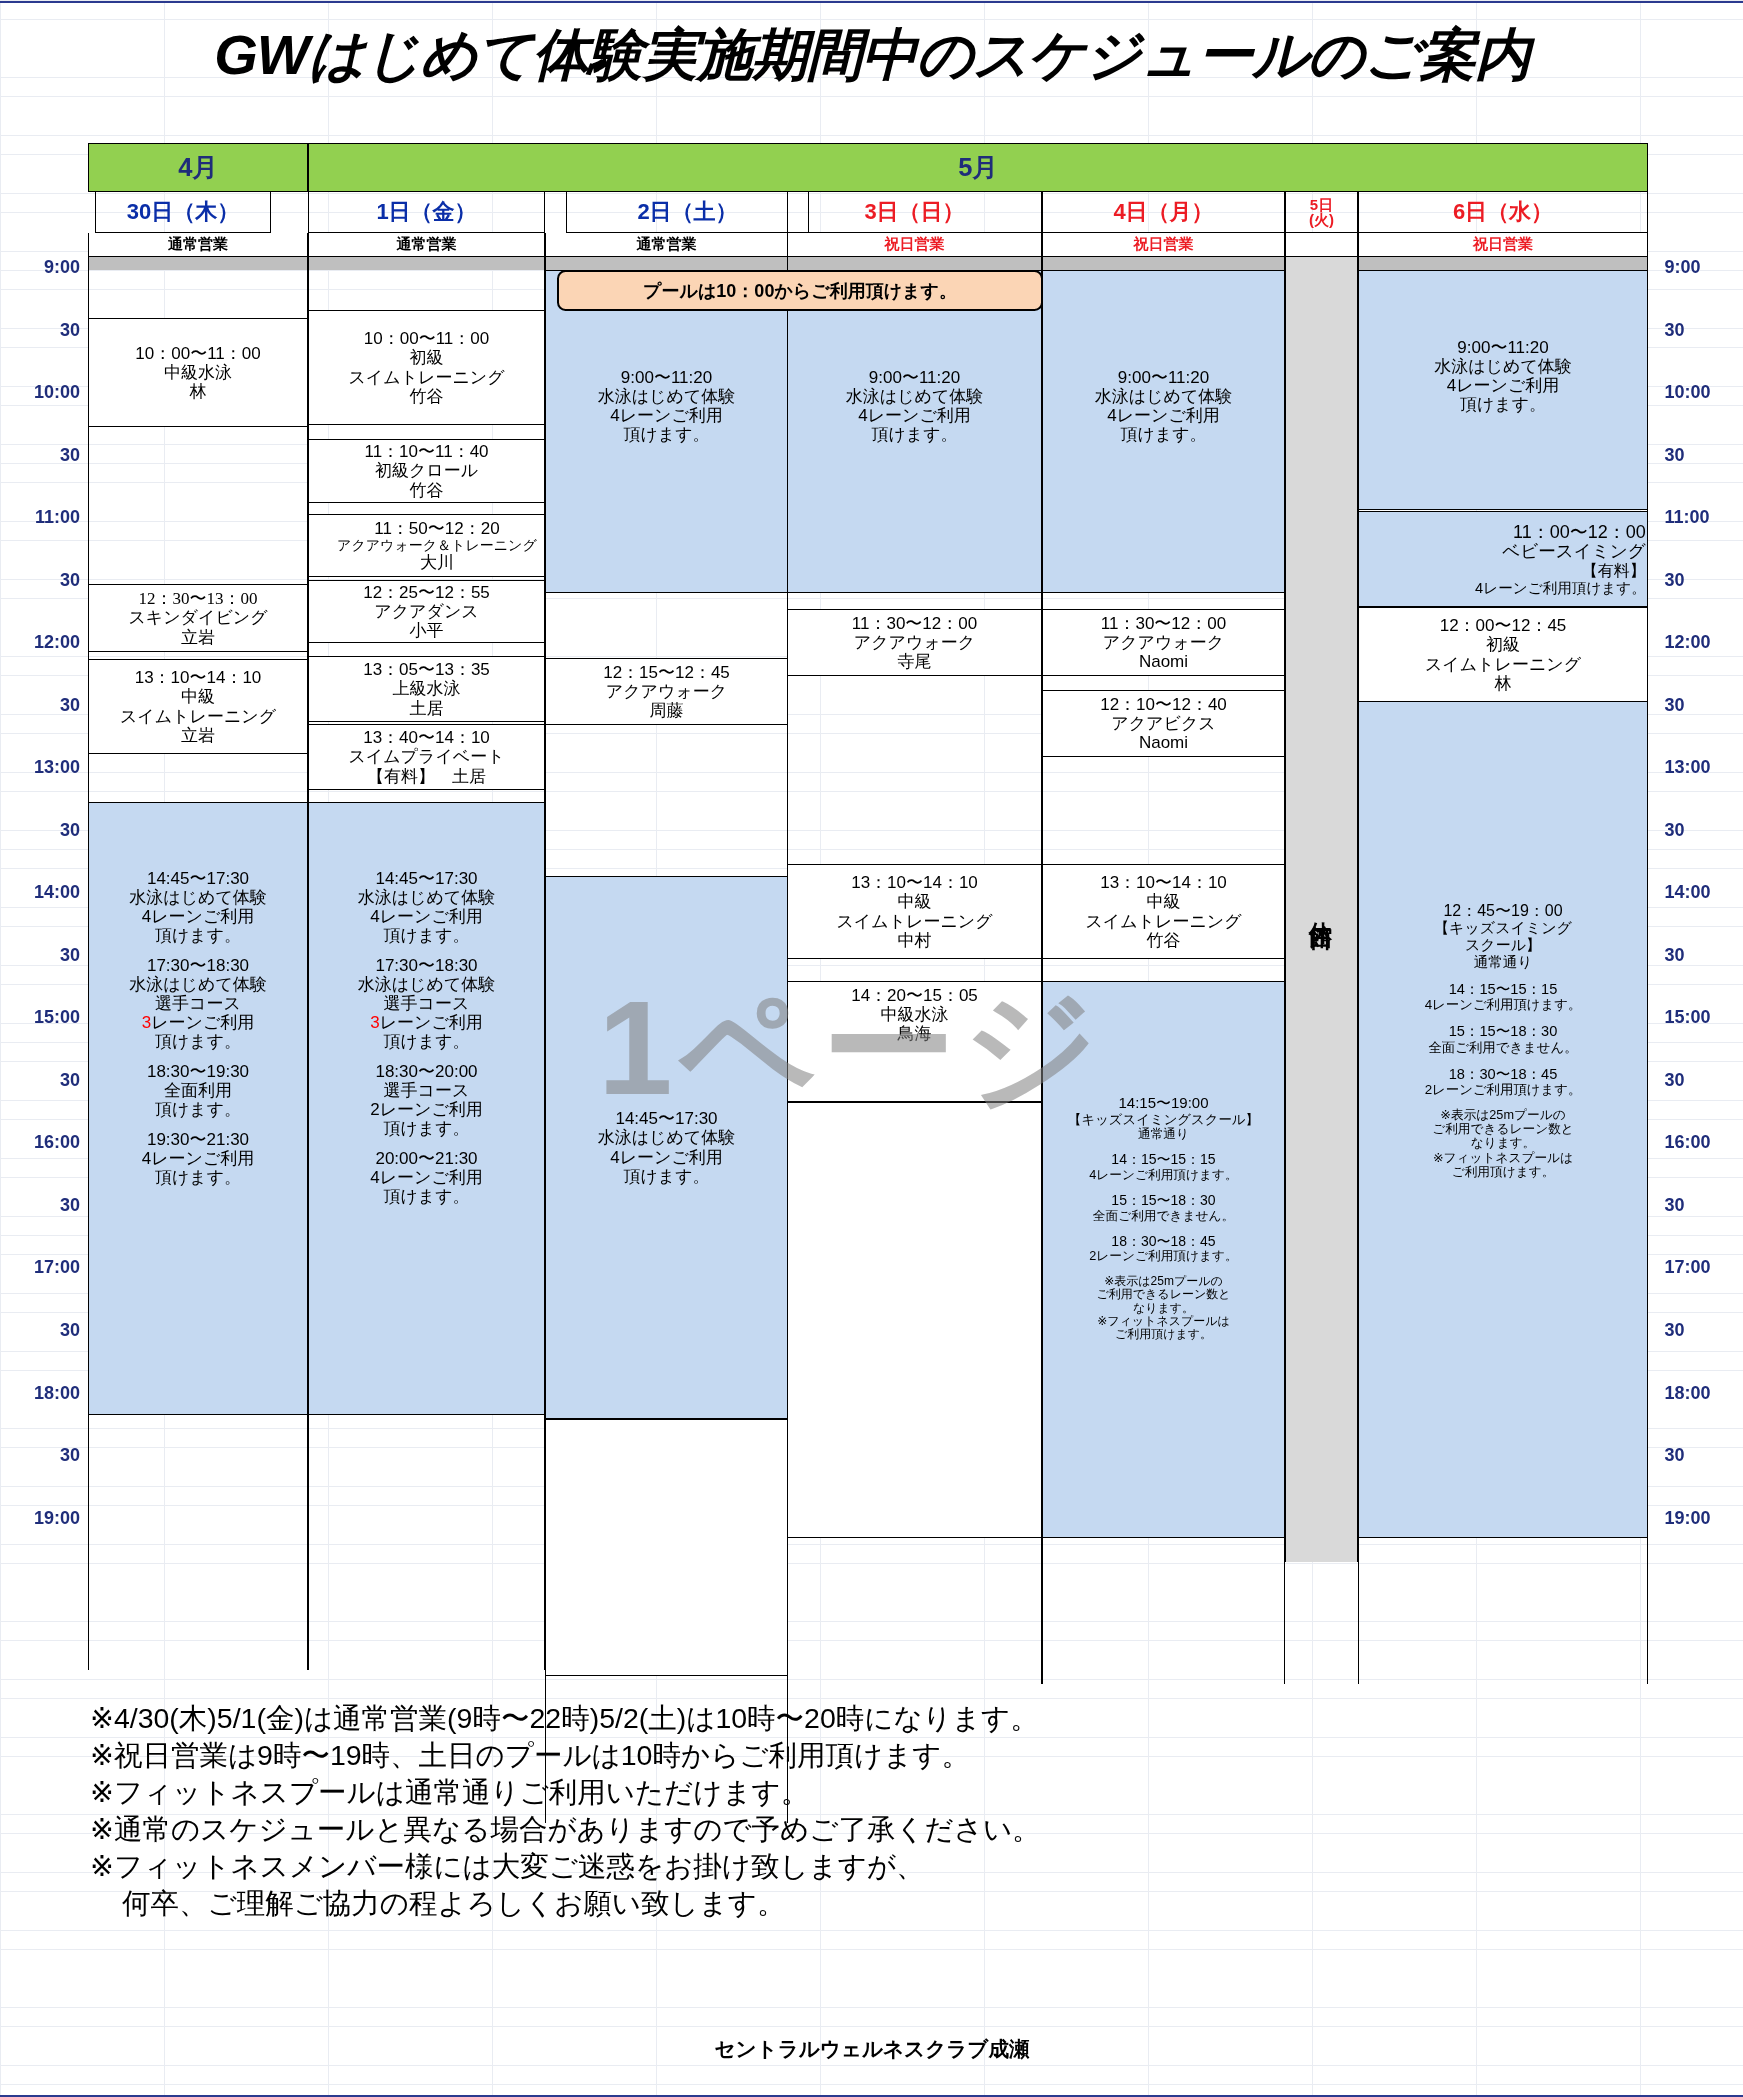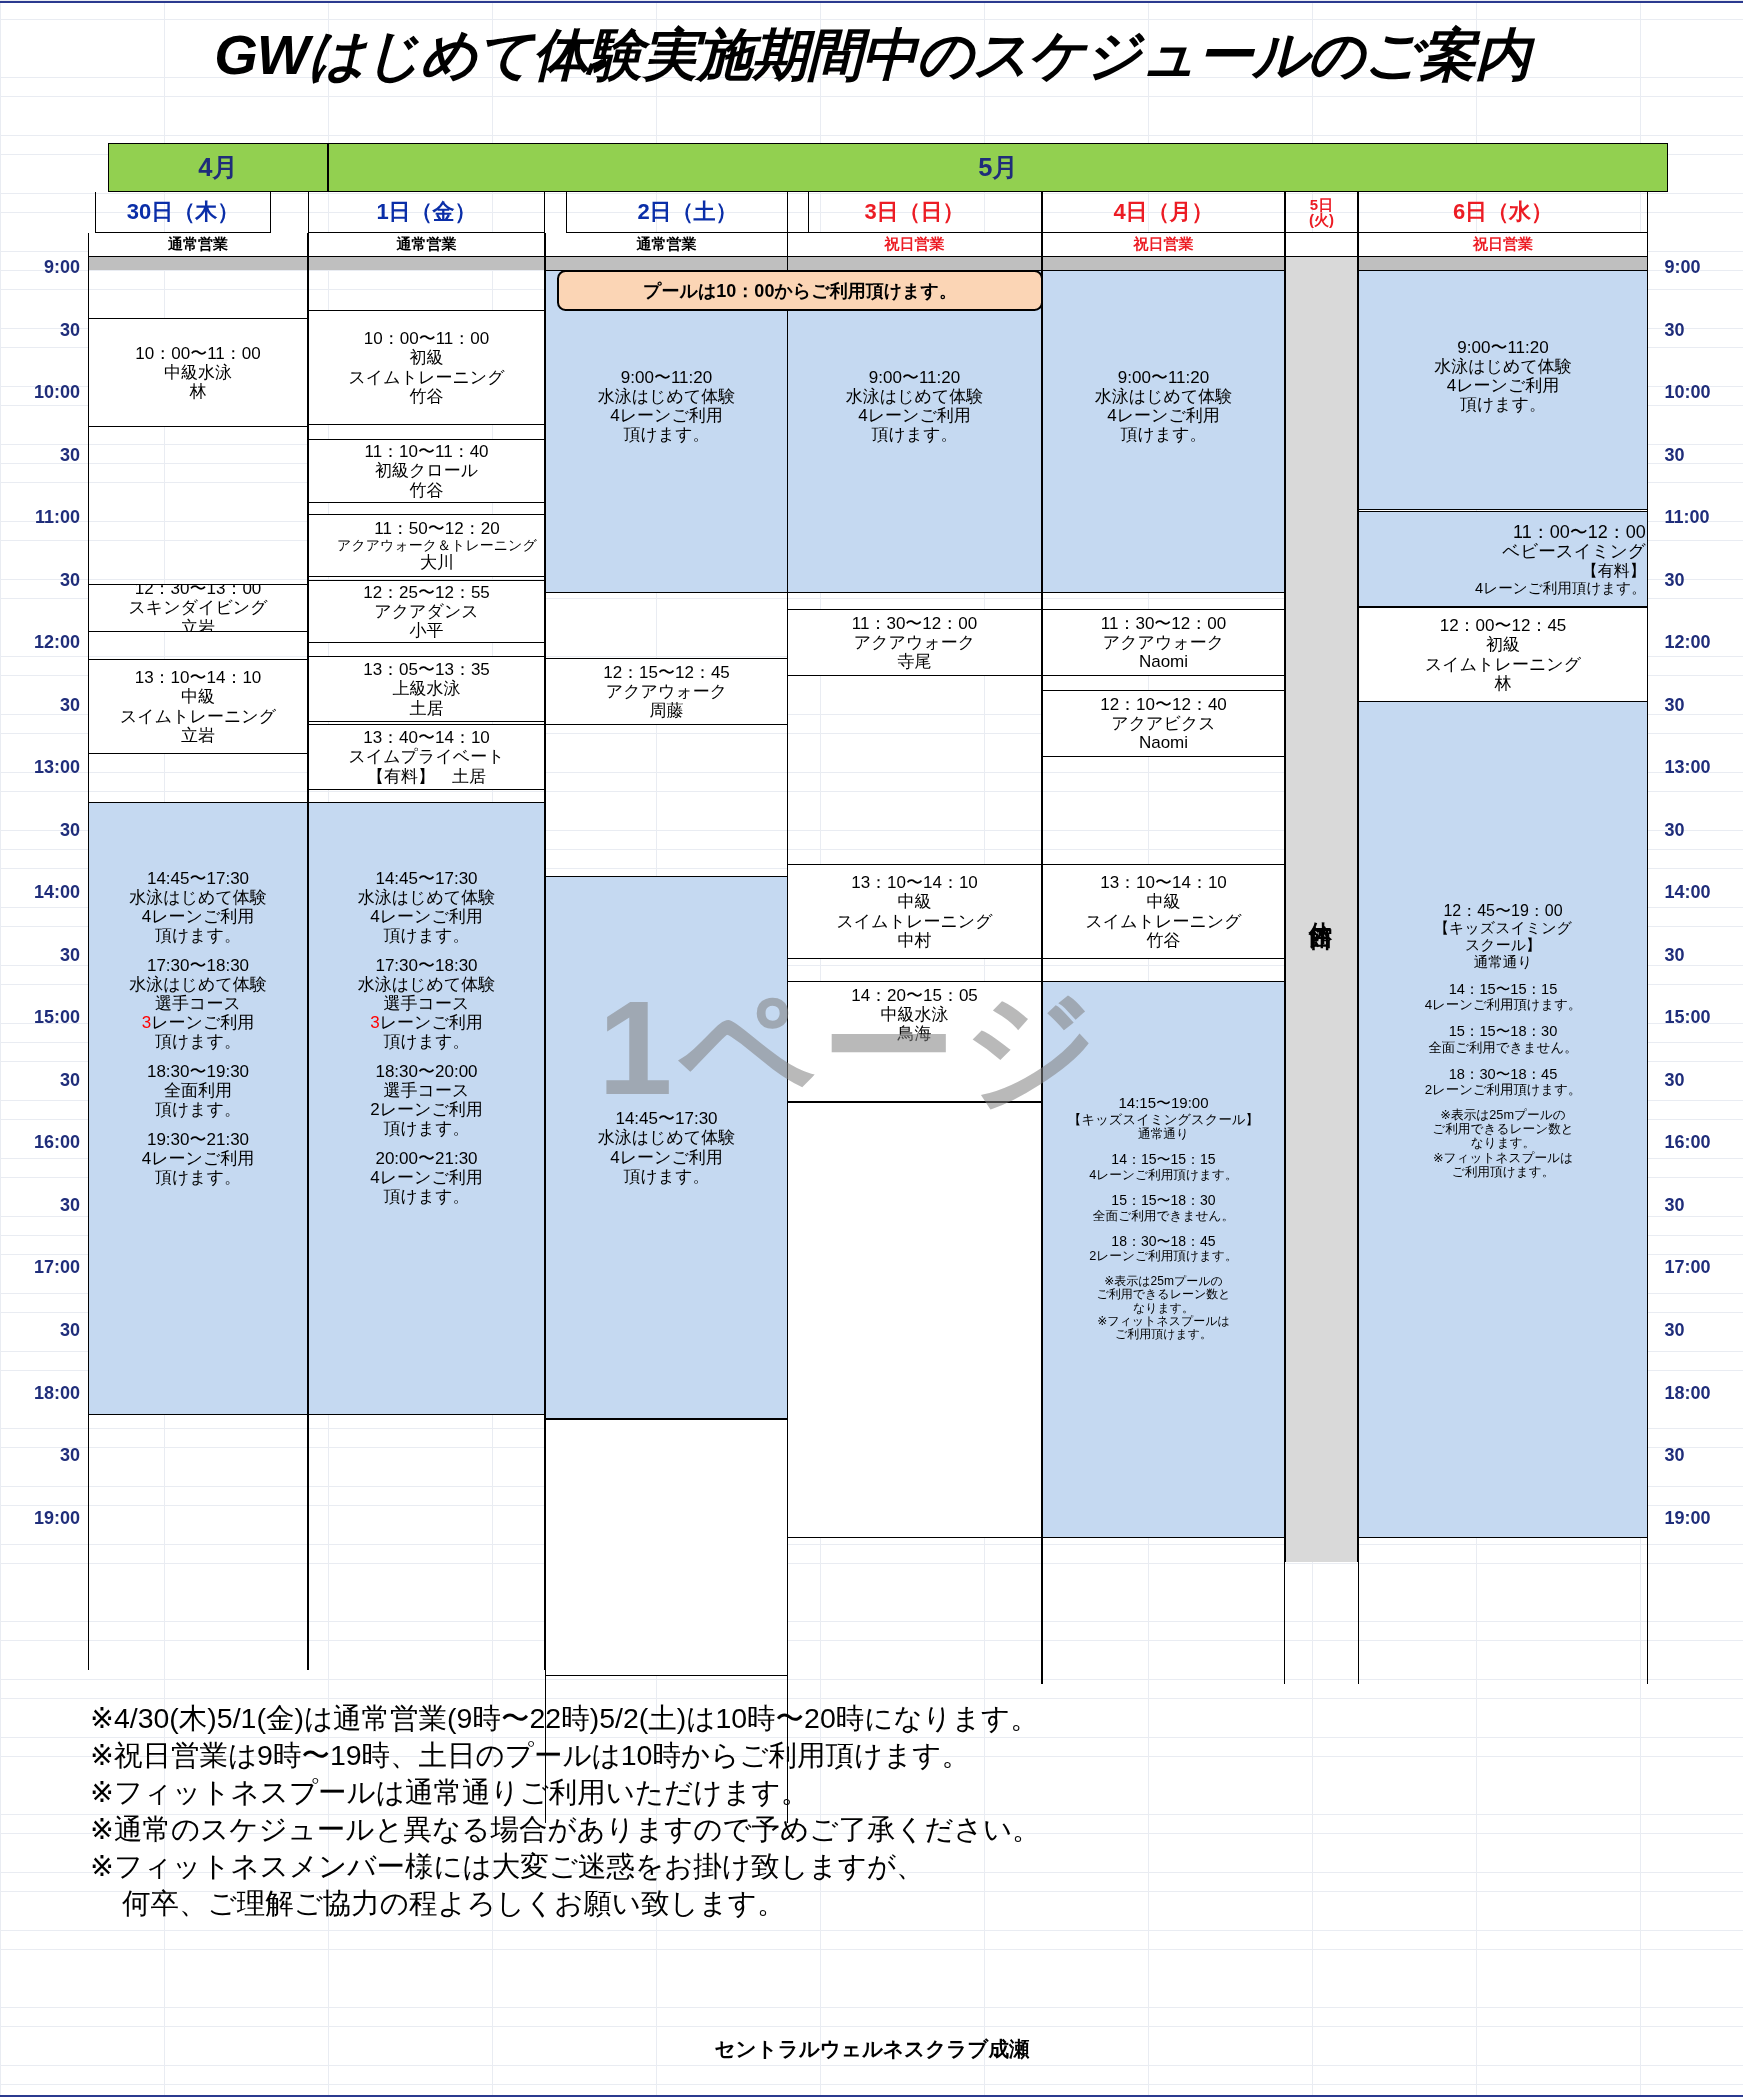--- a/index.html
+++ b/index.html
@@ -44,21 +44,21 @@
   #table-wrap{
     position:absolute;
     left:88px; top:143px;
     width:1560px; height:1527px;
     z-index:4;
   }
 
   
   .month-band{ position:absolute; top:0; height:49px; background:#92d050;
                border:1.2px solid #000; display:flex; align-items:center; justify-content:center;
-               font-size:25.5px; color:#1f2d7a; font-weight:bold;margin-left:20px; }
+               font-size:25.5px; color:#1f2d7a; font-weight:bold; }
   .m-apr{ left:0; width:220px; }
   .m-may{ left:220px; width:1340px; }
 
   
   .day-hdr{ position:absolute; top:49px; height:41px;
             border-left:1.2px solid #000; border-right:1.2px solid #000;
             border-bottom:1.2px solid #000;
             display:flex; align-items:center; justify-content:center;
             font-size:22px; font-weight:bold; }
   .day-hdr.small{ font-size:15px; line-height:1.0; flex-direction:column; }
@@ -183,21 +183,21 @@
 
   <div class="col-body" style="left:0;width:220px;">
     <div class="grey-strip"></div>
 
     <div class="ev" style="top:61px;height:109px;">
       <div class="t">10：00〜11：00</div>
       <div class="t">中級水泳</div>
       <div class="t">林</div>
     </div>
 
-    <div class="ev" style="top:327px;height:48px;">
+    <div class="ev" style="top:327px;height:68px;font-family:Liberation Serif, serif;">
       <div class="t">12：30〜13：00</div>
       <div class="t">スキンダイビング</div>
       <div class="t">立岩</div>
     </div>
 
     <div class="ev" style="top:402px;height:95px;">
       <div class="t">13：10〜14：10</div>
       <div class="t">中級</div>
       <div class="t">スイムトレーニング</div>
       <div class="t">立岩</div>

